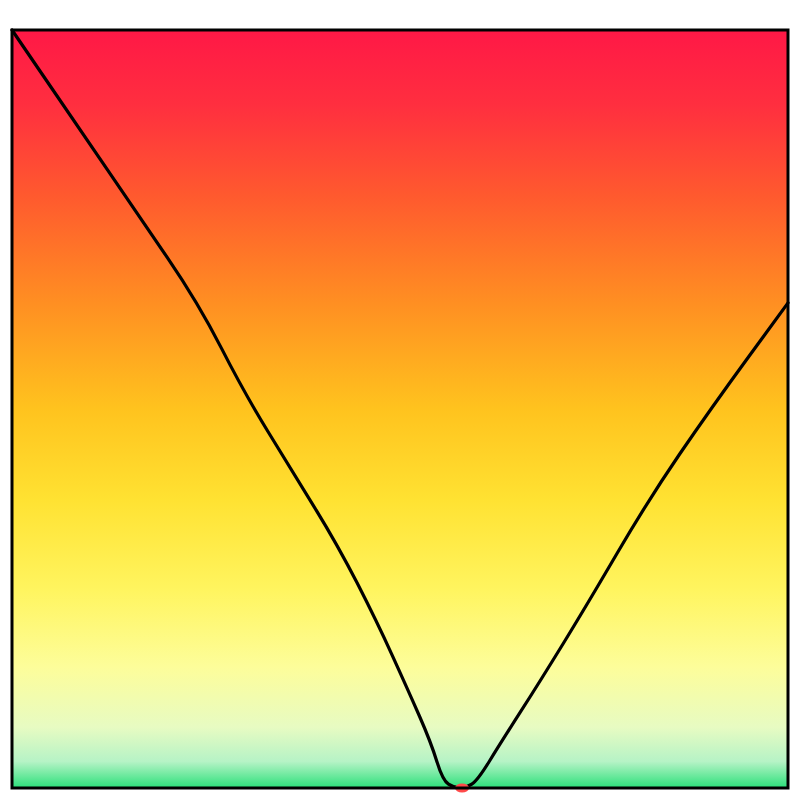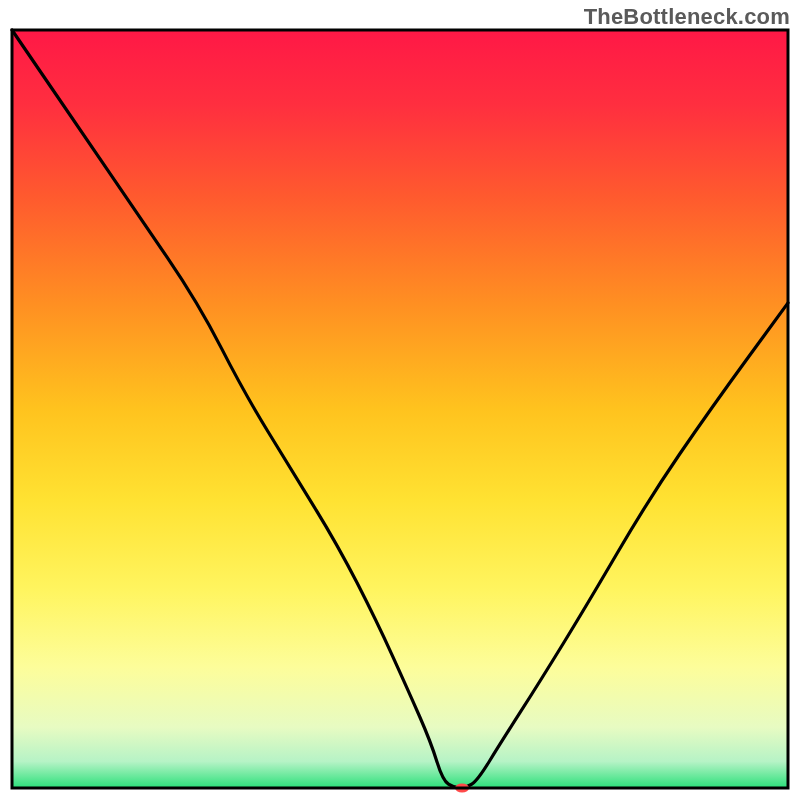--- a/index.html
+++ b/index.html
@@ -32,21 +32,20 @@
     left: 0;
     width: 800px;
     height: 772px;
     display: block;
   }
 </style>
 </head>
 <body>
 
 <div class="container">
-  <div class="watermark">TheBottleneck.com</div>
 
   <svg class="chart" viewBox="0 0 800 772" preserveAspectRatio="none">
     <defs>
       <linearGradient id="bg-grad" x1="0" y1="0" x2="0" y2="1">
           <stop offset="0%" stop-color="#ff1846"></stop>
           <stop offset="10%" stop-color="#ff2f3f"></stop>
           <stop offset="22%" stop-color="#ff5a2e"></stop>
           <stop offset="36%" stop-color="#ff8f22"></stop>
           <stop offset="50%" stop-color="#ffc31e"></stop>
           <stop offset="62%" stop-color="#ffe232"></stop>

